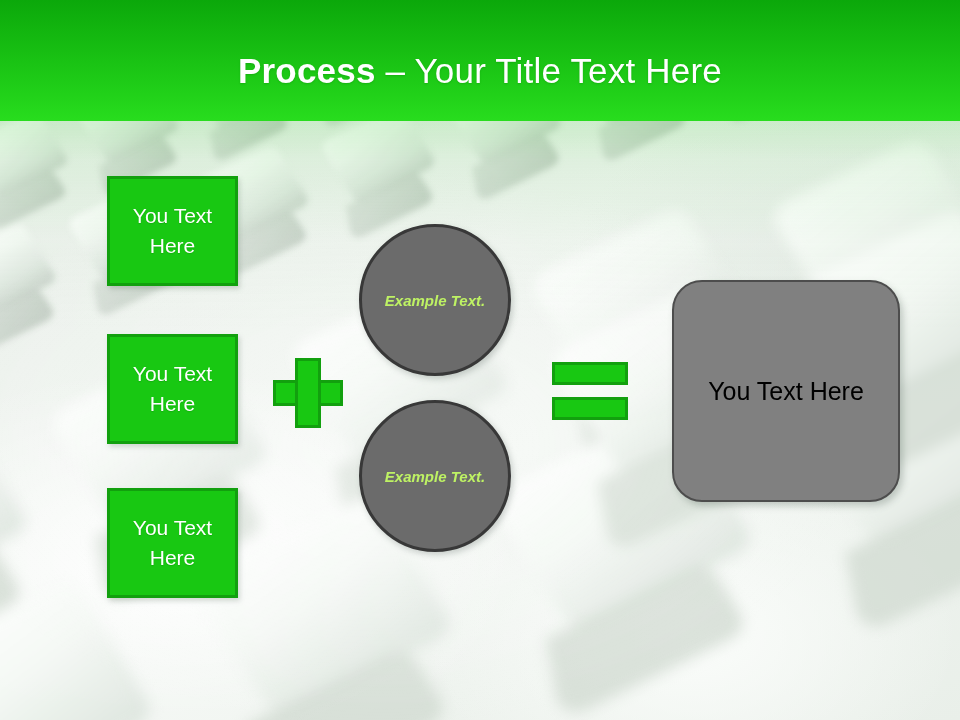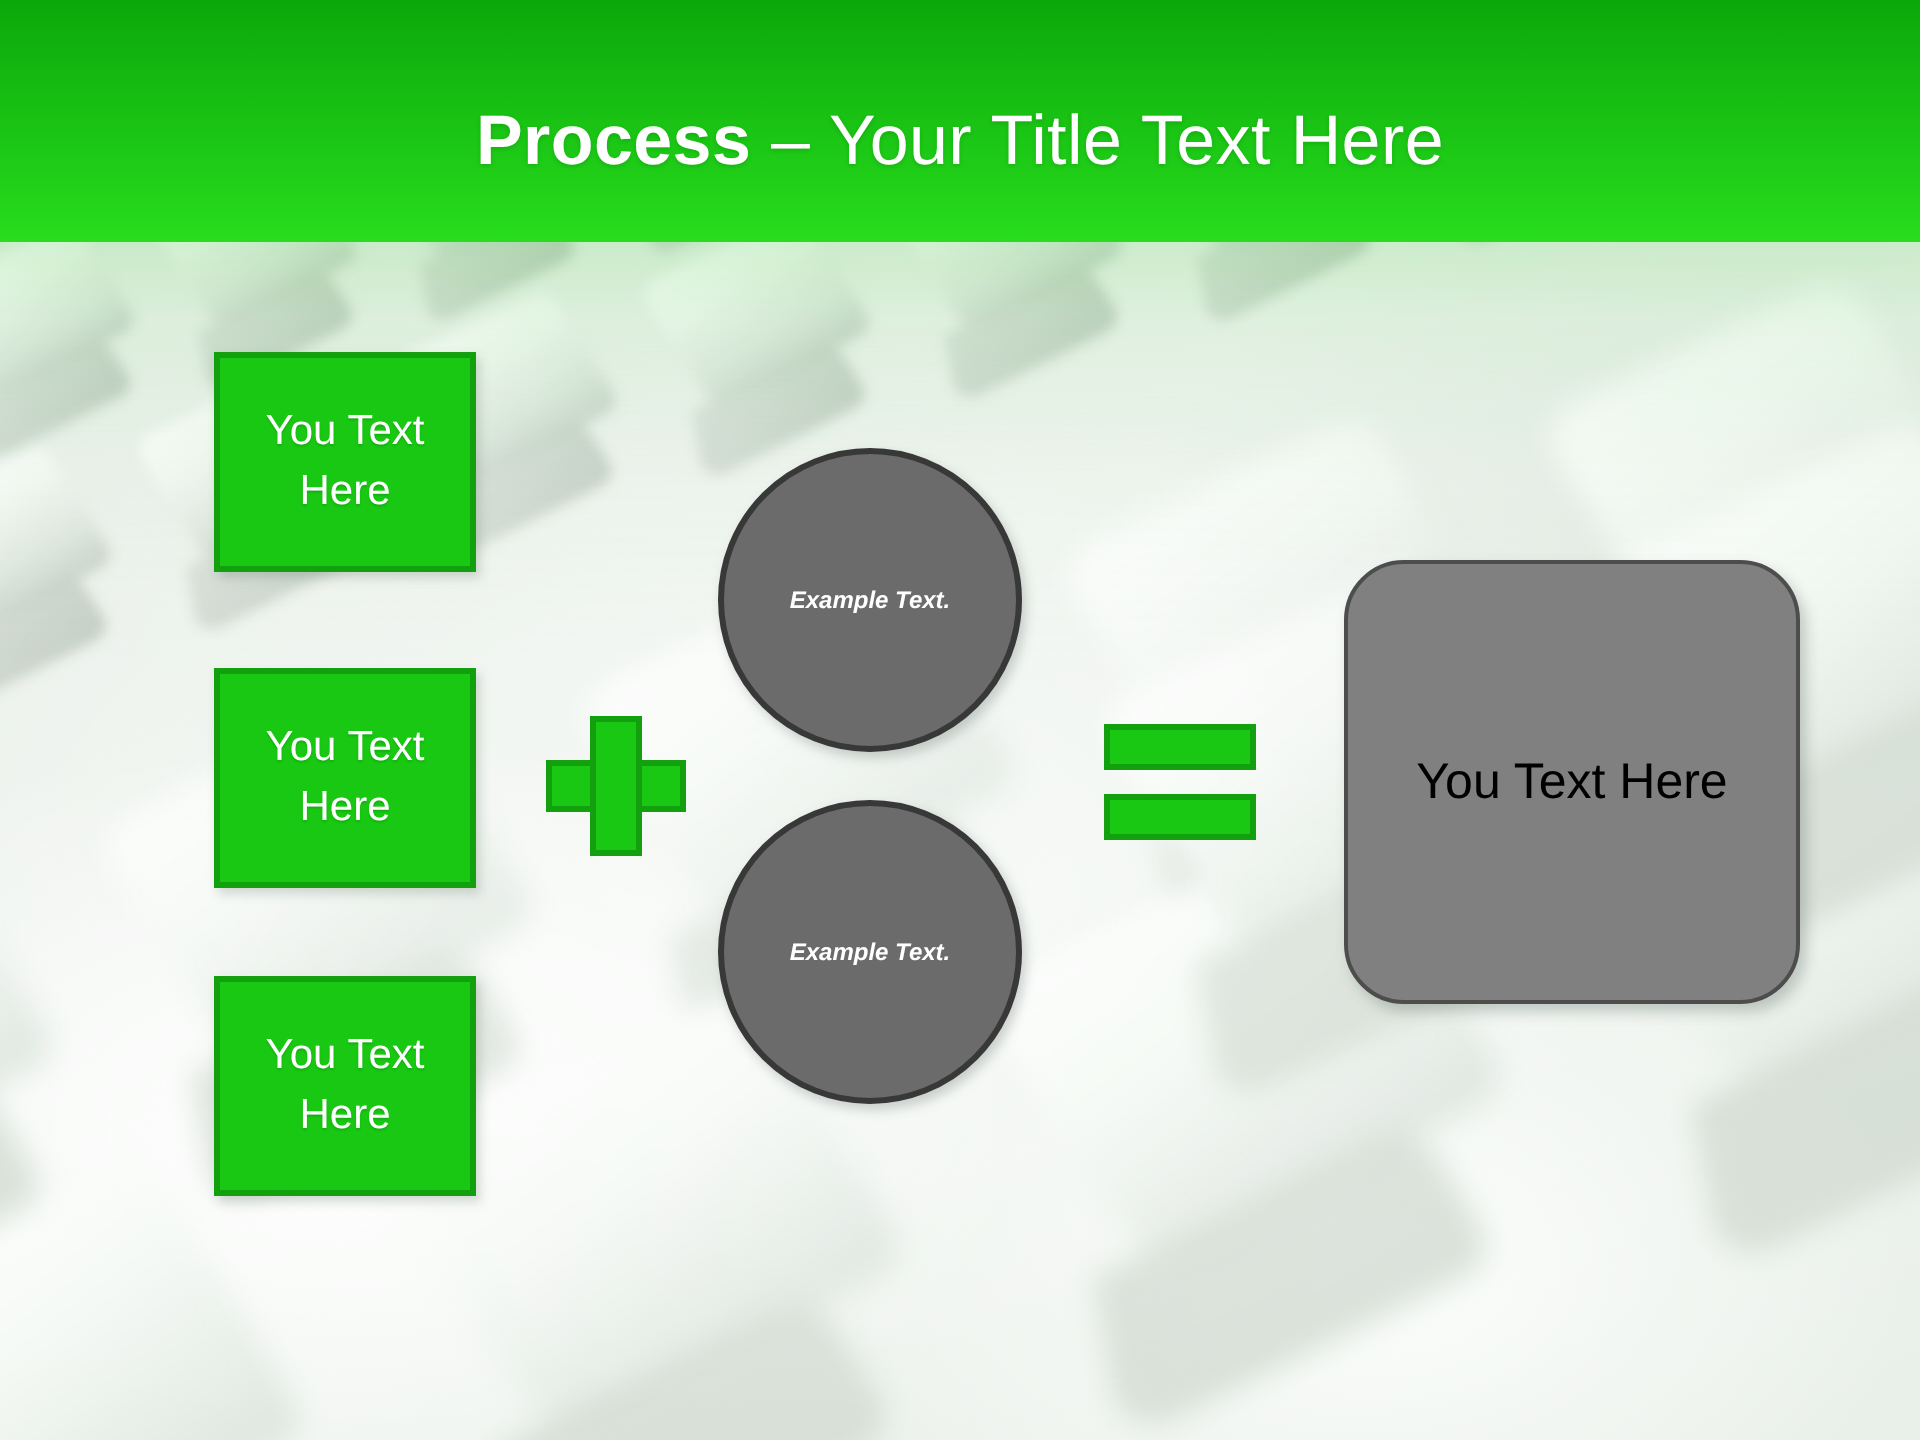--- a/index.html
+++ b/index.html
@@ -137,22 +137,22 @@
 
   
   .gcircle {
     position: absolute;
     box-sizing: border-box;
     width: 152px;
     height: 152px;
     border-radius: 50%;
     background: #6b6b6b;
     border: 3px solid #383838;
-    color: #ffffff;
-    font-size: 12px;
+    color: #bef264;
+    font-size: 15px;
     line-height: 21px;
     font-weight: bold;
     font-style: italic;
     text-align: center;
     display: flex;
     align-items: center;
     justify-content: center;
     box-shadow: 2px 3px 6px rgba(80,95,85,0.28);
   }
   .gcircle-1 { left: 359px; top: 224px; }

